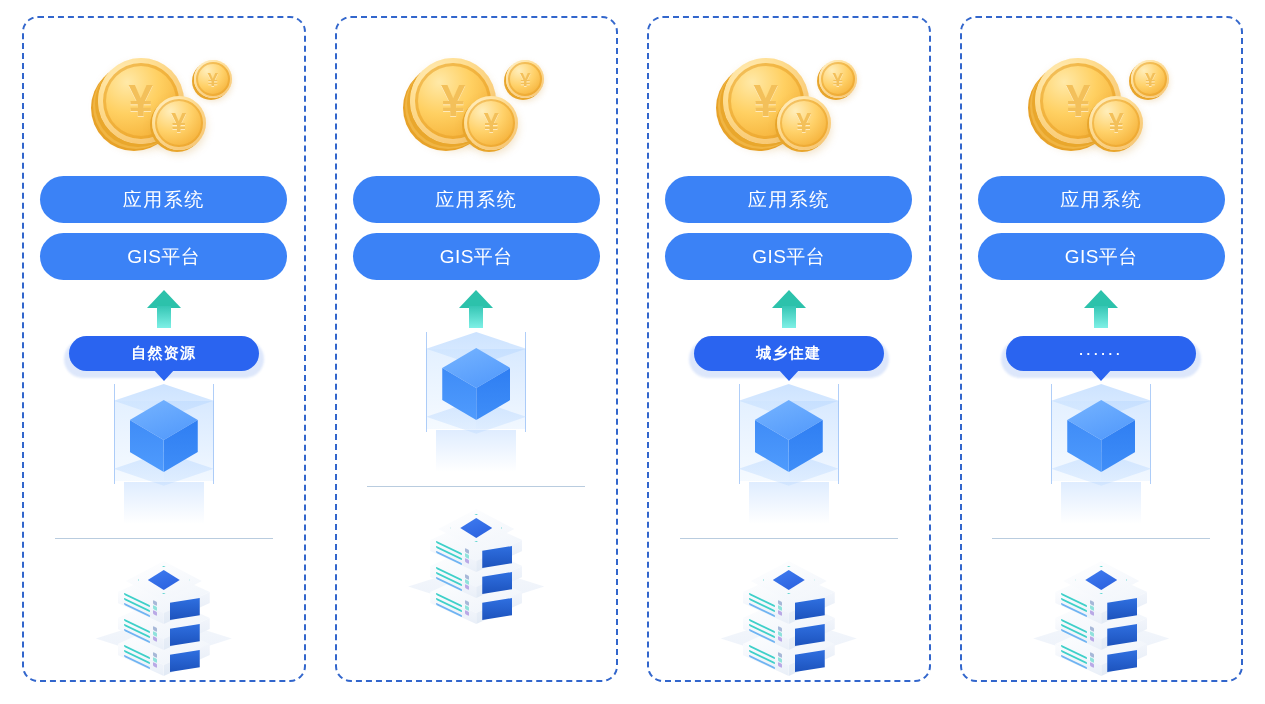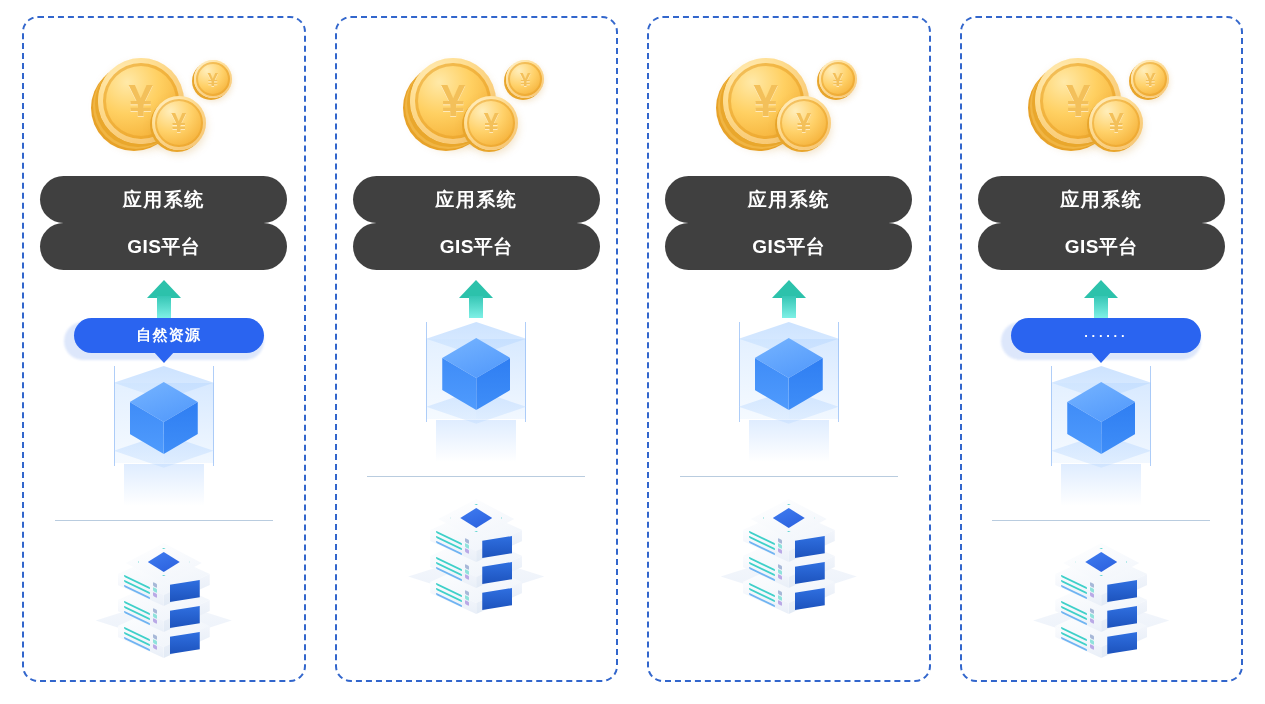--- a/index.html
+++ b/index.html
@@ -95,32 +95,32 @@
     border: 2px solid rgba(255,255,255,.34);
     box-shadow: inset 0 0 0 2px rgba(231,160,40,.5);
   }
   .yen { position: relative; z-index: 2; line-height: 1; }
 
   
   .pill-big {
     width: 247px;
     height: 47px;
     border-radius: 24px;
-    background: #404040;
+    background: #3b82f6;
     color: #ffffff;
     display: flex;
     align-items: center;
     justify-content: center;
     font-size: 19px;
-    font-weight: bold;
+    font-weight: normal;
     letter-spacing: 1.5px;
     flex: none;
   }
   .pill-app { margin-top: 20px; }
-  .pill-gis { margin-top: 0; letter-spacing: .5px; }
+  .pill-gis { margin-top: 10px; letter-spacing: .5px; }
 
   
   .arrow-up {
     position: relative;
     width: 34px;
     height: 38px;
     margin-top: 10px;
     flex: none;
   }
   .arrow-up .shaft {
@@ -136,24 +136,25 @@
     border-left: 17px solid transparent;
     border-right: 17px solid transparent;
     border-bottom: 18px solid #2cc2ab;
   }
 
   
   .dept-wrap {
     position: relative;
     width: 200px;
     height: 44px;
+    margin-top: 8px;
     flex: none;
     display: flex;
     align-items: flex-start;
-    justify-content: flex-end;
+    justify-content: center;
   }
   .dept-glow {
     position: absolute;
     left: 0; top: 4px;
     width: 200px; height: 38px;
     border-radius: 20px;
     background: #dde7fb;
     filter: blur(1px);
   }
   .dept-pill {
@@ -521,20 +522,25 @@
         <span class="rim"></span>
           <span class="yen">¥</span>
       </div>
     </div>
     <div class="pill-big pill-app">应用系统</div>
     <div class="pill-big pill-gis">GIS平台</div>
     <div class="arrow-up">
       <span class="head"></span>
         <span class="shaft"></span>
     </div>
+    <div class="dept-wrap">
+      <div class="dept-glow"></div>
+      <div class="dept-pill">城乡住建</div>
+      <div class="dept-notch"></div>
+    </div>
     <div class="cube">
       <span class="glass-top"></span>
         <span class="glass-left"></span>
         <span class="glass-right"></span>
       <span class="glass-edge"></span>
         <span class="glass-base"></span>
       <span class="core-top"></span>
         <span class="core-left"></span>
         <span class="core-right"></span>
       <span class="reflection"></span>

